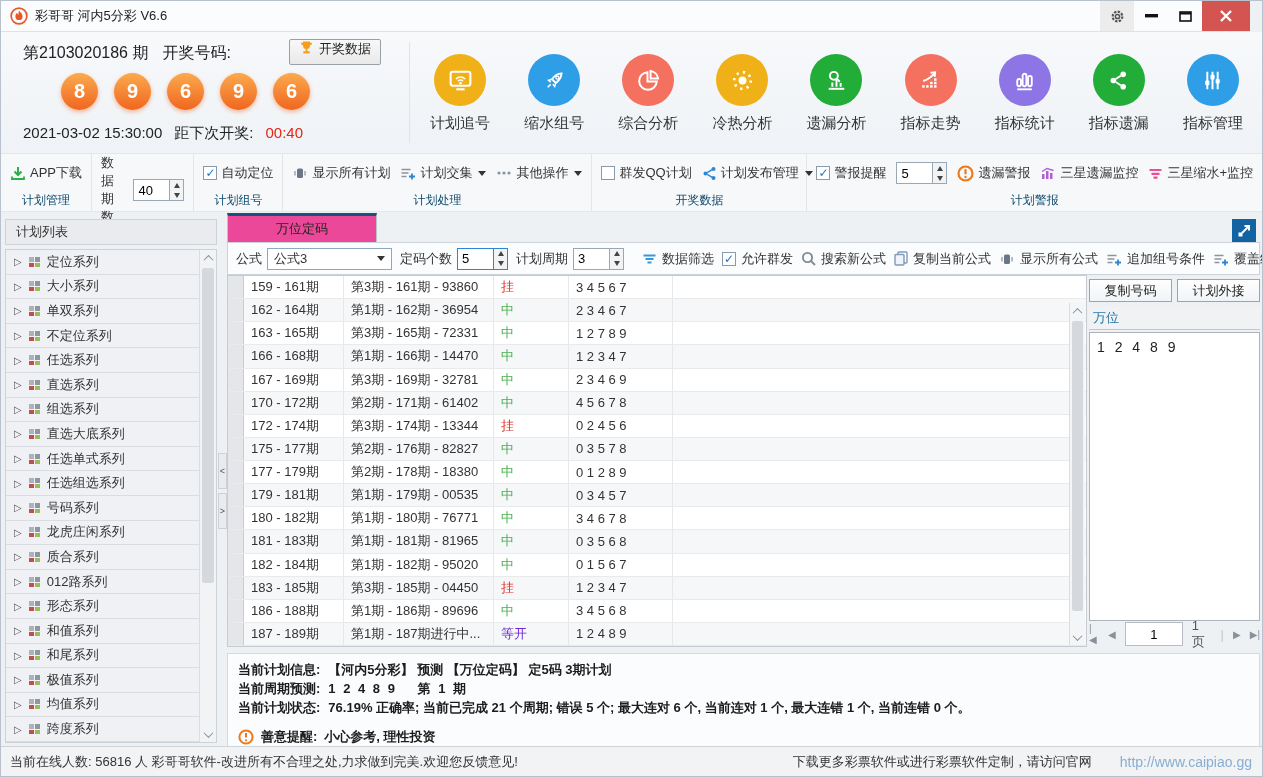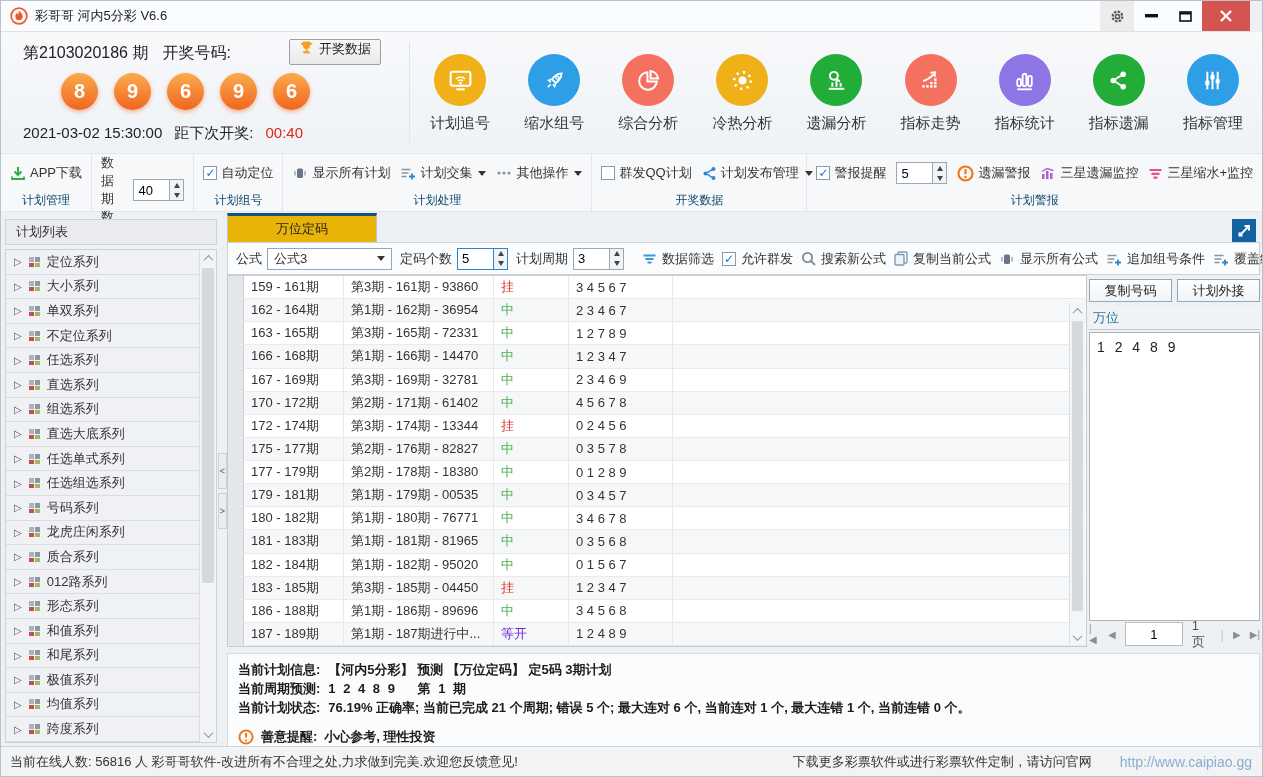--- a/index.html
+++ b/index.html
@@ -66,21 +66,21 @@
   .side-arrow{color:#555;font-size:10px;}
   .side-folder{display:flex;}
   .side-scroll{position:absolute;right:0;top:0;bottom:0;width:16px;background:#f2f3f5;border-left:1px solid #dadde1;}
   .scroll-arrow{position:absolute;left:0;width:16px;height:16px;display:flex;align-items:center;justify-content:center;}
   .chev-up{width:6px;height:6px;border-left:1.6px solid #8a9099;border-top:1.6px solid #8a9099;transform:rotate(45deg) translate(1px,1px);}
   .chev-down{width:6px;height:6px;border-left:1.6px solid #8a9099;border-top:1.6px solid #8a9099;transform:rotate(225deg) translate(1px,1px);}
   .side-thumb{position:absolute;left:2px;width:12px;top:18px;height:315px;background:#d5d8dc;border-radius:2px;}
   .split-btn{position:absolute;left:217px;width:9px;height:36px;background:#e9ebee;border:1px solid #cdd2d8;
     box-sizing:border-box;display:flex;align-items:center;justify-content:center;font-size:9px;color:#555;}
   
-  .tab{position:absolute;left:226px;top:212px;width:150px;height:30px;background:#eab308;
+  .tab{position:absolute;left:226px;top:212px;width:150px;height:30px;background:#ec4899;
     border:1px solid #bcc3ca;border-top:3px solid #15537e;box-sizing:border-box;
     display:flex;align-items:center;justify-content:center;font-size:13px;color:#222;}
   .expand-btn{position:absolute;right:6px;top:218px;width:24px;height:24px;background:#1263a2;
     display:flex;align-items:center;justify-content:center;}
   .filterbar{position:absolute;left:226px;top:241px;width:1033px;height:33px;background:#fbfcfd;
     border:1px solid #cdd2d8;box-sizing:border-box;display:flex;align-items:center;gap:8px;padding:0 8px;}
   .fitem{display:flex;align-items:center;gap:5px;font-size:13px;color:#333;white-space:nowrap;cursor:default;}
   .select{width:125px;height:22px;background:#fff;border:1px solid #8fa8bd;box-sizing:border-box;
     display:flex;align-items:center;padding:0 6px;justify-content:space-between;}
   .spin.hl input{border-color:#2e86d1;}

